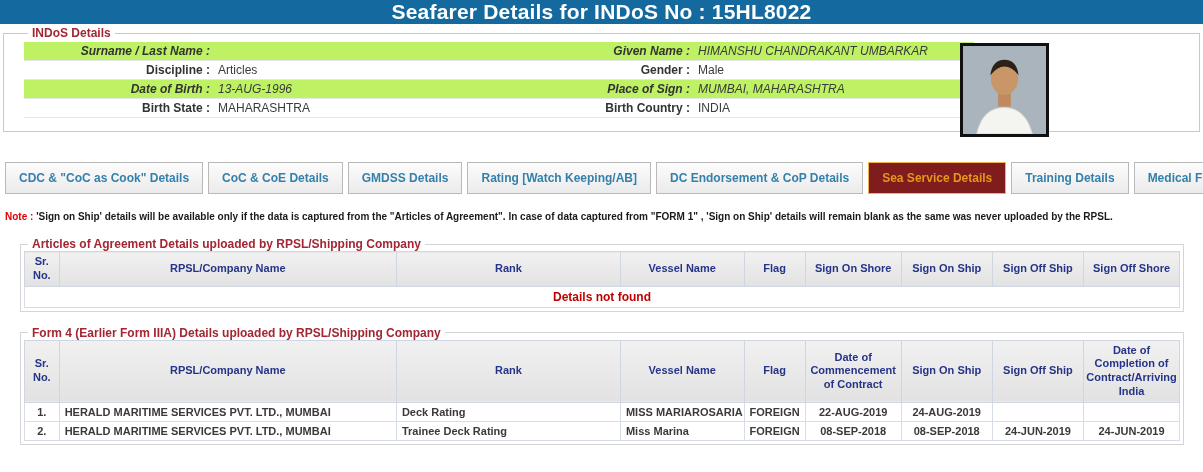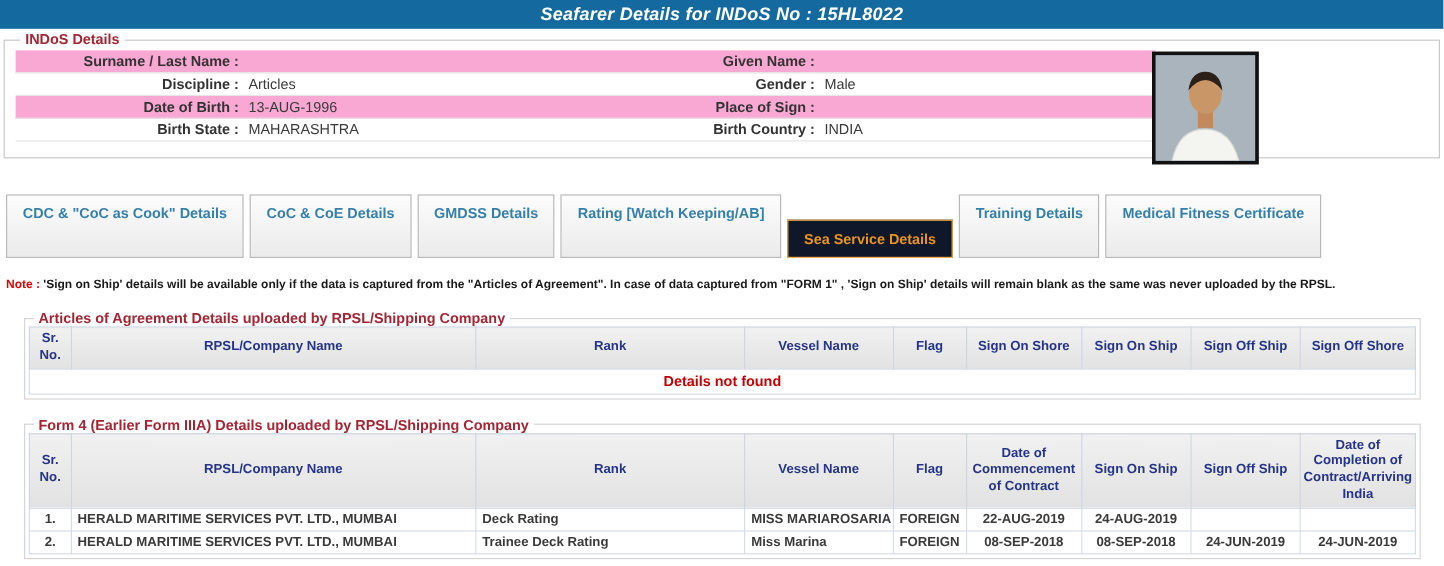--- a/index.html
+++ b/index.html
@@ -10,39 +10,39 @@
     --tab_active_border:#F2B04A;
     --note_red:#E00000;
     --table_header_text:#263488;
     --empty_message_red:#C00000;
   }
   *{box-sizing:border-box;margin:0;padding:0;}
   html,body{width:1203px;height:472px;overflow:hidden;background:#fff;
     font-family:"Liberation Sans","DejaVu Sans",sans-serif;}
   
   .topbar{height:24px;background:var(--header_bg);display:flex;align-items:center;justify-content:center;}
-  .topbar span{color:#fff;font-weight:bold;font-size:15px;letter-spacing:.2px;font-style:italic;}
+  .topbar span{color:#fff;font-weight:bold;font-size:21px;letter-spacing:.2px;}
   
   fieldset{border:1px solid #c9c9c9;}
   fieldset legend{color:var(--section_legend);font-weight:bold;font-size:12px;padding:0 4px;margin-left:4px;}
-  .indos{margin:2px 3px 0 3px;height:106px;position:relative;padding:2px 4px 4px 9px;}
+  .indos{margin:2px 3px 0 3px;height:106px;position:relative;padding:2px 4px 4px 20px;}
   .dgrid{width:950px;}
   .drow{display:grid;grid-template-columns:192px 368px 112px 1fr;align-items:center;
         min-height:19px;font-size:12px;border-bottom:1px solid #e6e6e6;}
-  .drow.alt{background:#f9a8d4;}
+  .drow.alt{background:#bef264;font-style:italic;}
   .dlabel{font-weight:bold;color:#333;text-align:right;padding-right:6px;white-space:nowrap;}
   .dvalue{color:#3a3a3a;padding-left:2px;white-space:nowrap;}
   .photo{position:absolute;left:956px;top:3px;width:89px;height:94px;border:3px solid #111;background:#a9b4bd;overflow:hidden;}
   .photo svg{display:block;width:100%;height:100%;}
   
   .tabbar{display:flex;gap:5px;margin:30px 0 0 5px;}
   .tab{border:1px solid #b9b9b9;background:linear-gradient(#fcfcfc,#ebebeb);
        color:var(--tab_inactive_text);font-weight:bold;font-size:12px;
        padding:8px 13px;white-space:nowrap;cursor:pointer;}
-  .tab.active{border-color:var(--tab_active_border);background:#0f172a;color:var(--tab_active_text);margin-top:21px;}
+  .tab.active{border-color:var(--tab_active_border);background:#7f1d1d;color:var(--tab_active_text);}
   
   .note{margin:16px 4px 0 5px;font-size:10px;font-weight:bold;color:#1a1a1a;line-height:1.32;}
   .note .note-label{color:var(--note_red);}
   
   .tblfs{margin:14px 19px 0 20px;border:1px solid #d5d5d5;padding:0 3px 3px 3px;}
   .tblfs legend{font-size:12px;}
   table{width:100%;border-collapse:collapse;table-layout:fixed;font-size:11px;}
   th{background:linear-gradient(#f1f1f1,#e2e2e2);color:var(--table_header_text);font-weight:bold;
      border:1px solid #cfd6e2;padding:3px 2px;text-align:center;line-height:1.25;}
   td{border:1px solid #d6dce8;padding:3px 5px;font-weight:bold;color:#3a3a3a;
@@ -65,31 +65,33 @@
   <span>Seafarer Details for INDoS No : 15HL8022</span>
 </div>
 
 <fieldset class="indos">
   <legend>INDoS Details</legend>
   <div class="dgrid" id="details-grid">
       <div class="drow alt">
         <div class="dlabel">Surname / Last Name :</div>
         <div class="dvalue"></div>
         <div class="dlabel">Given Name :</div>
+        <div class="dvalue">HIMANSHU CHANDRAKANT UMBARKAR</div>
       </div>
       <div class="drow">
         <div class="dlabel">Discipline :</div>
         <div class="dvalue">Articles</div>
         <div class="dlabel">Gender :</div>
         <div class="dvalue">Male</div>
       </div>
       <div class="drow alt">
         <div class="dlabel">Date of Birth :</div>
         <div class="dvalue">13-AUG-1996</div>
         <div class="dlabel">Place of Sign :</div>
+        <div class="dvalue">MUMBAI, MAHARASHTRA</div>
       </div>
       <div class="drow">
         <div class="dlabel">Birth State :</div>
         <div class="dvalue">MAHARASHTRA</div>
         <div class="dlabel">Birth Country :</div>
         <div class="dvalue">INDIA</div>
       </div>
     </div>
   <div class="photo">
     <svg viewBox="0 0 85 90">
@@ -101,20 +103,21 @@
       <path d="M28,30 q2,-16 14.5,-16 q12.5,0 14.5,16 q-7,-9 -14.5,-9 q-7.5,0 -14.5,9 z" fill="#2b2118"></path>
     </svg>
   </div>
 </fieldset>
 
 <div class="tabbar" id="tabbar">
     <div class="tab">CDC &amp; "CoC as Cook" Details</div>
     <div class="tab">CoC &amp; CoE Details</div>
     <div class="tab">GMDSS Details</div>
     <div class="tab">Rating [Watch Keeping/AB]</div>
+    <div class="tab">DC Endorsement &amp; CoP Details</div>
     <div class="tab active">Sea Service Details</div>
     <div class="tab">Training Details</div>
     <div class="tab">Medical Fitness Certificate</div>
   </div>
 
 <div class="note">
   <span class="note-label">Note :</span>
   <span>'Sign on Ship' details will be available only if the data is captured from the "Articles of Agreement". In case of data captured from "FORM 1" , 'Sign on Ship' details will remain blank as the same was never uploaded by the RPSL.</span>
 </div>
 

